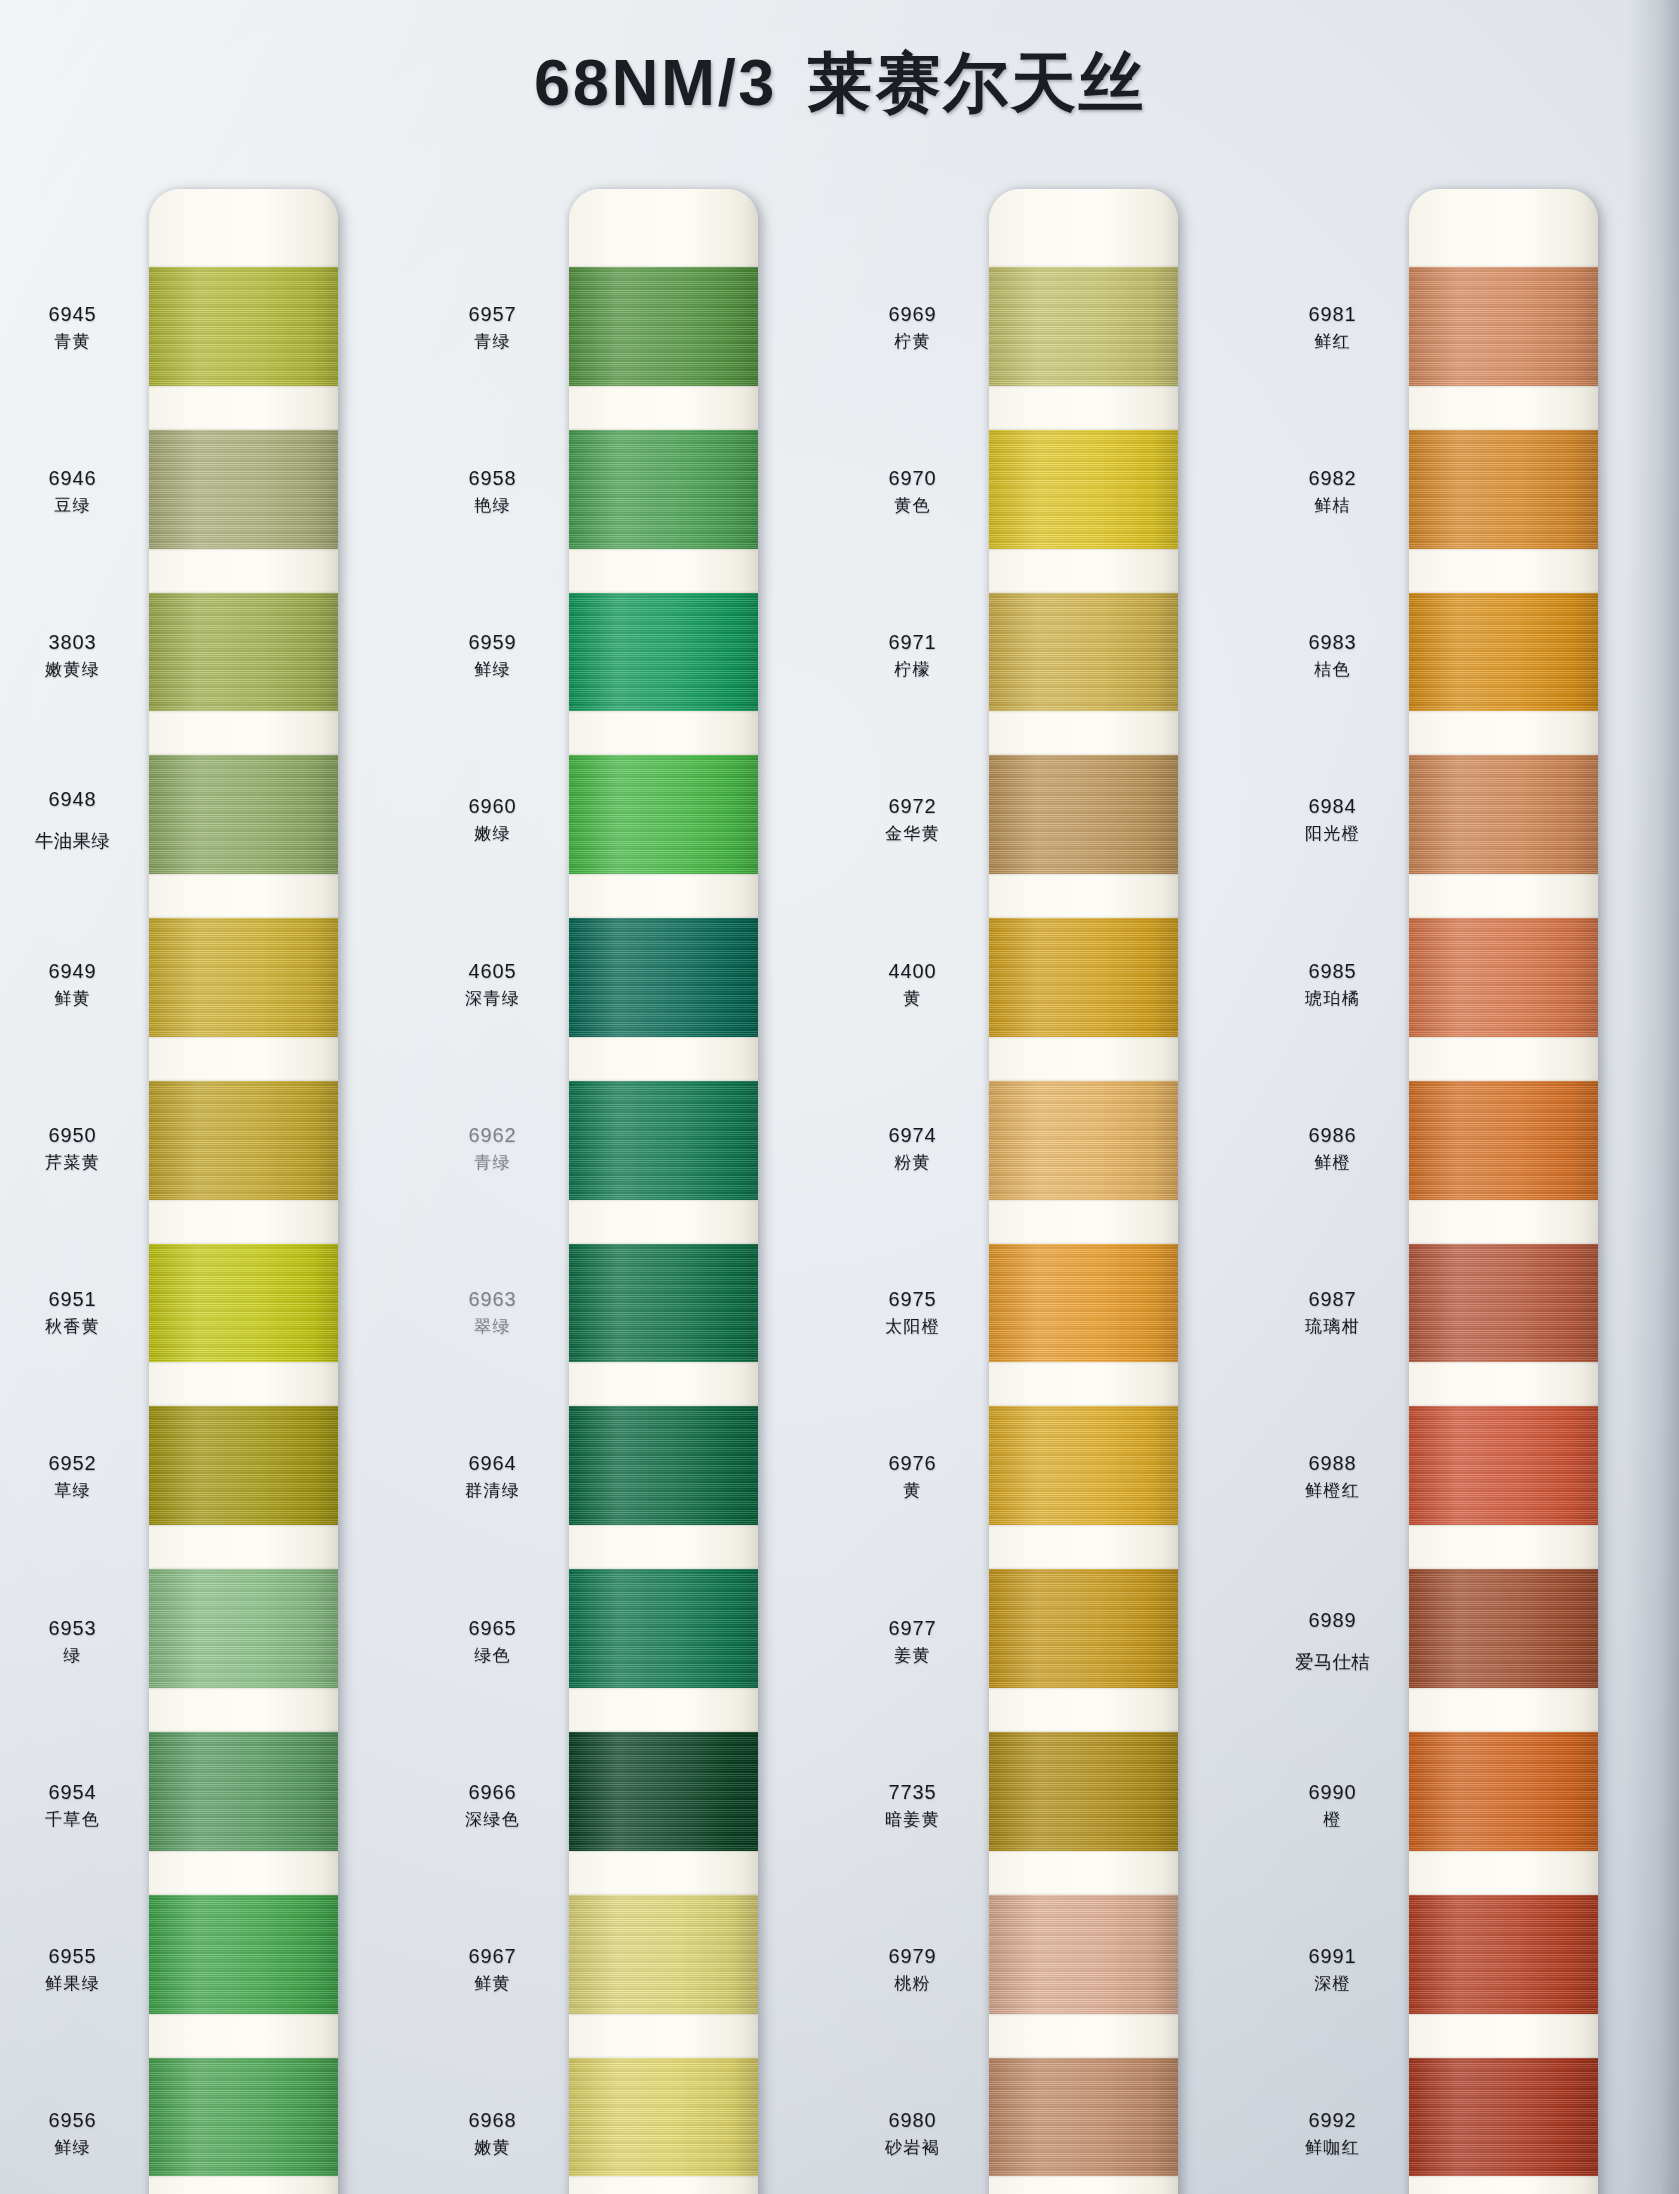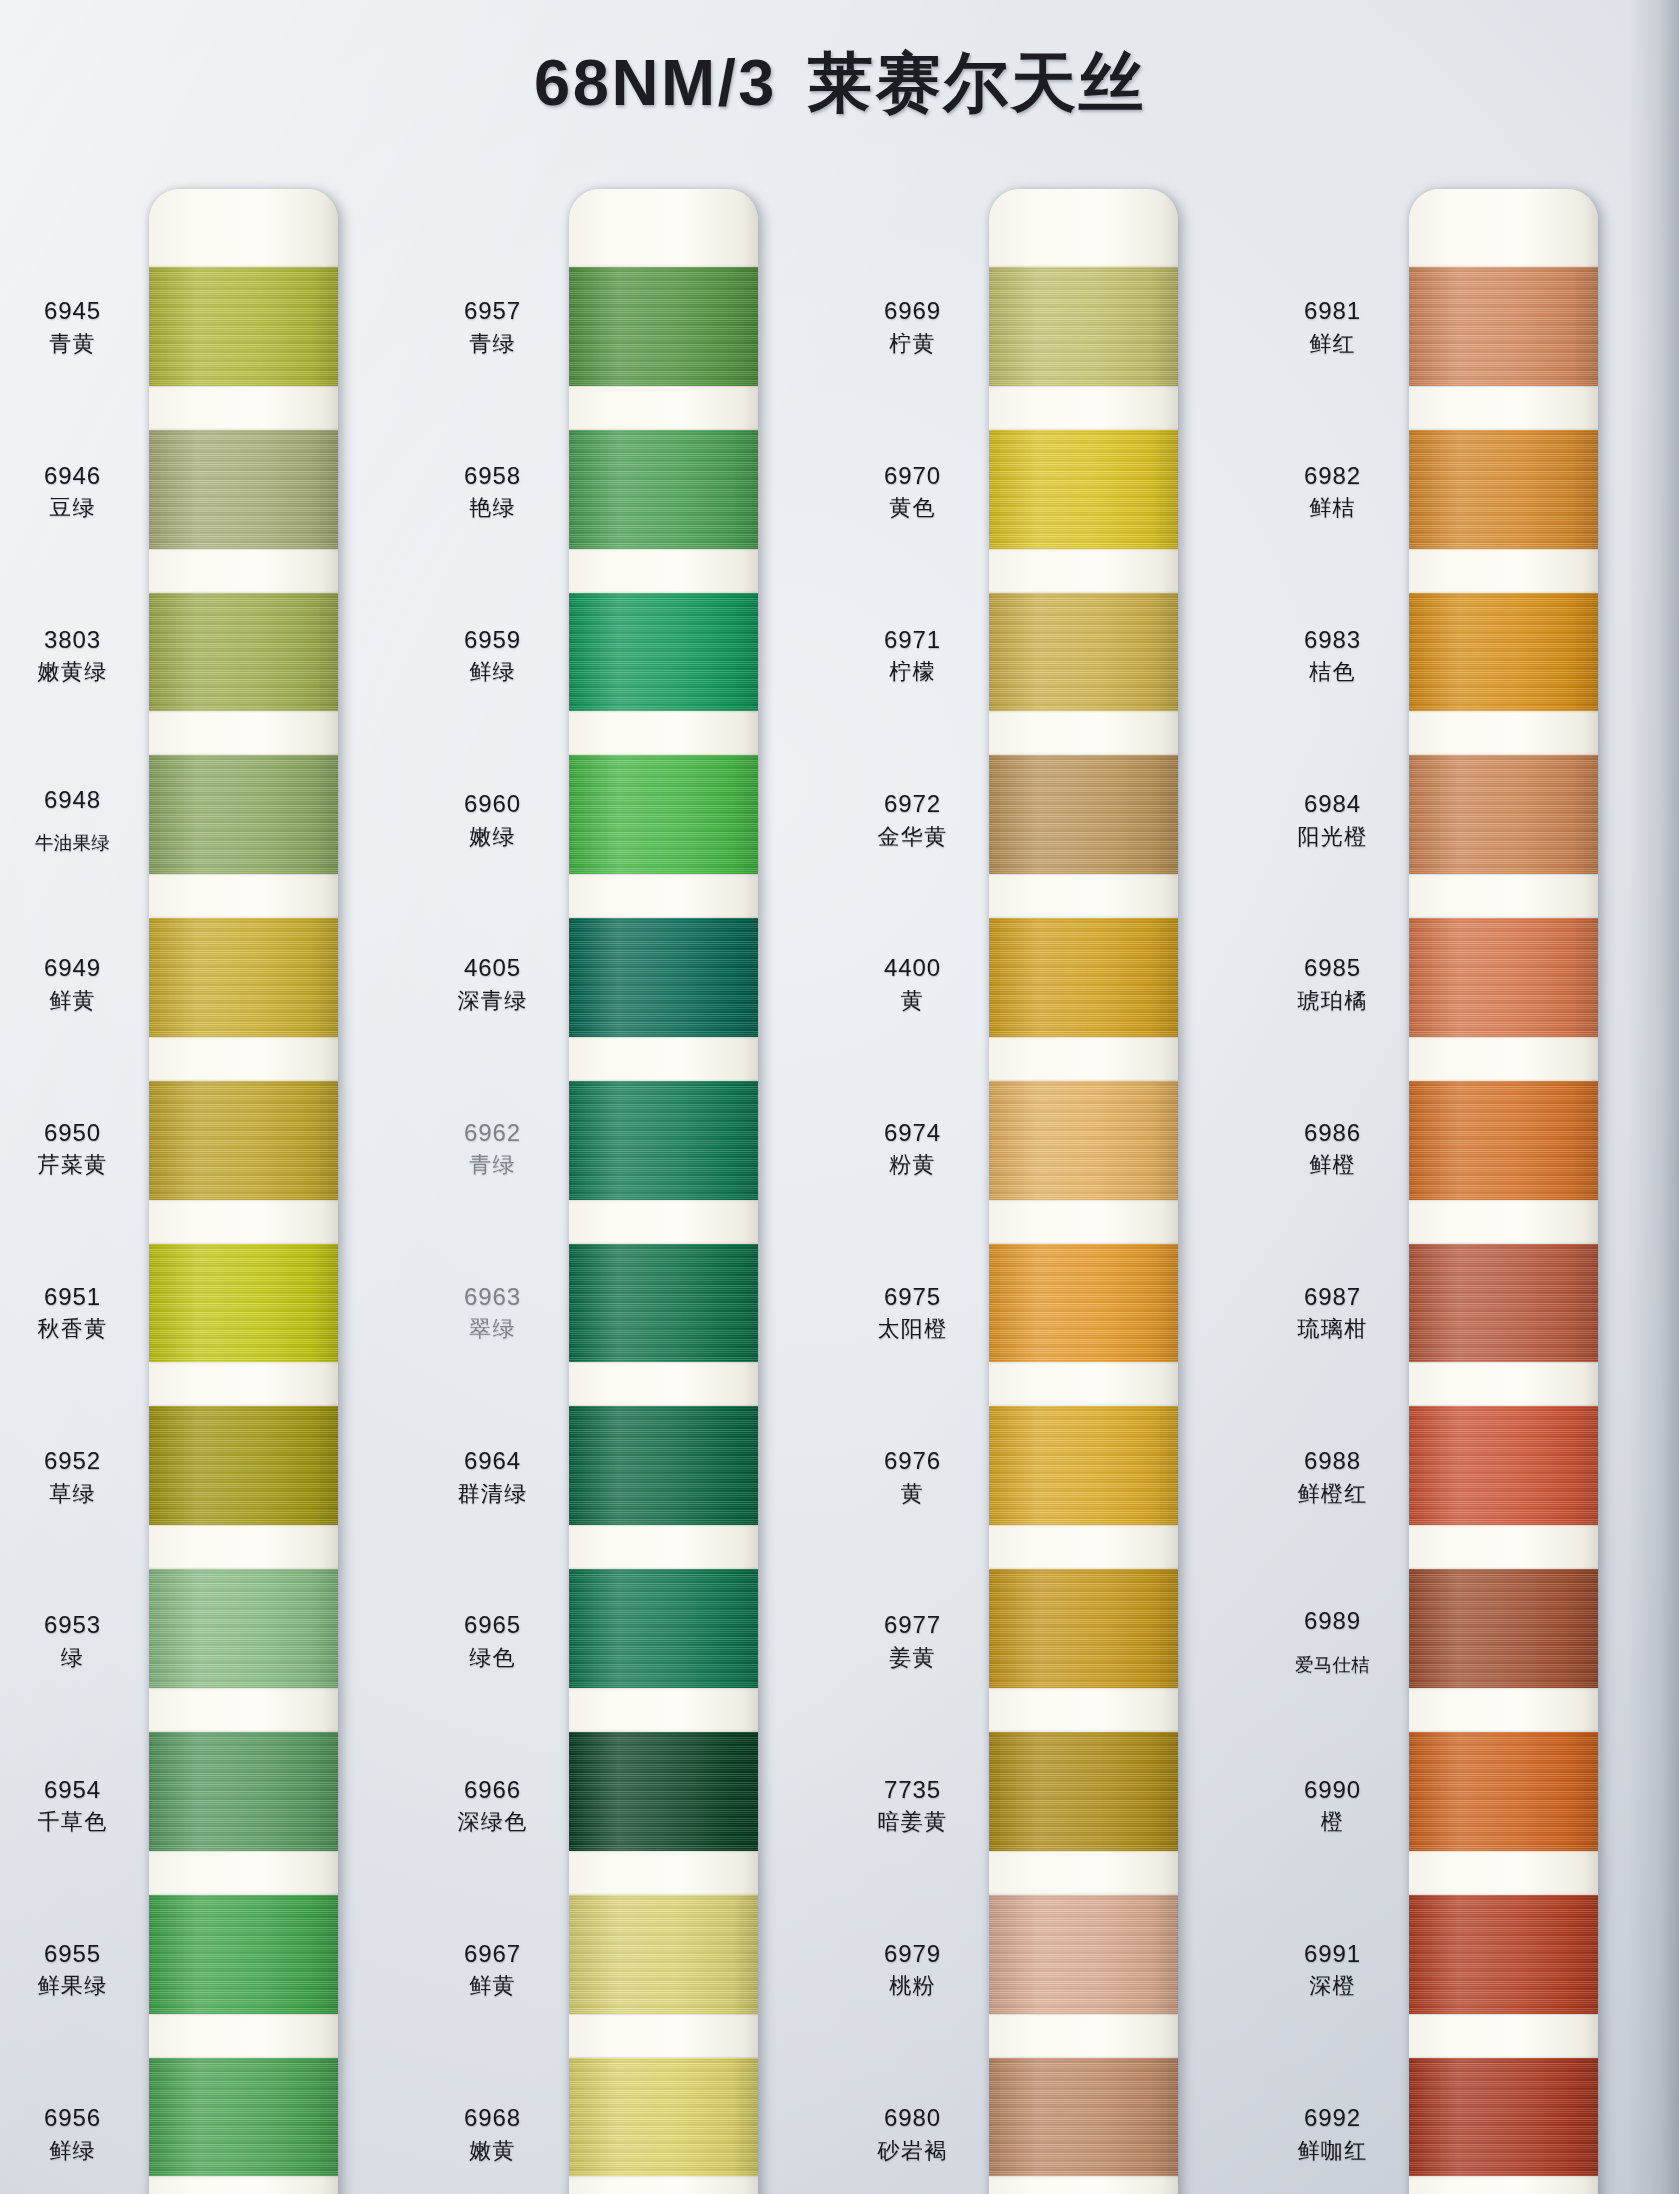--- a/index.html
+++ b/index.html
@@ -82,28 +82,28 @@
     flex-direction: column;
     align-items: center;
     justify-content: center;
     text-align: center;
     color: #16181c;
     line-height: 1.18;
     text-shadow: 0.4px 0.9px 1.3px rgba(110,118,132,0.40);
   }
   .label-code {
     font-family: "Liberation Sans", "DejaVu Sans", sans-serif;
-    font-size: 24px;
+    font-size: 20px;
     font-weight: 400;
     letter-spacing: 0.9px;
     margin-bottom: 5.3px;
   }
   .label-name {
     font-family: "Liberation Sans", "DejaVu Sans", sans-serif;
-    font-size: 22px;
+    font-size: 17px;
     font-weight: 400;
     letter-spacing: 1.3px;
     white-space: nowrap;
   }
   .label-name.long { font-size: 18.4px; letter-spacing: 0.4px; margin-top: 13px; }
   .label-cell.dim { color: #7d8289; text-shadow: 0.4px 0.9px 1.3px rgba(150,156,166,0.35); }
 
   
   .card-wrap {
     position: relative;

